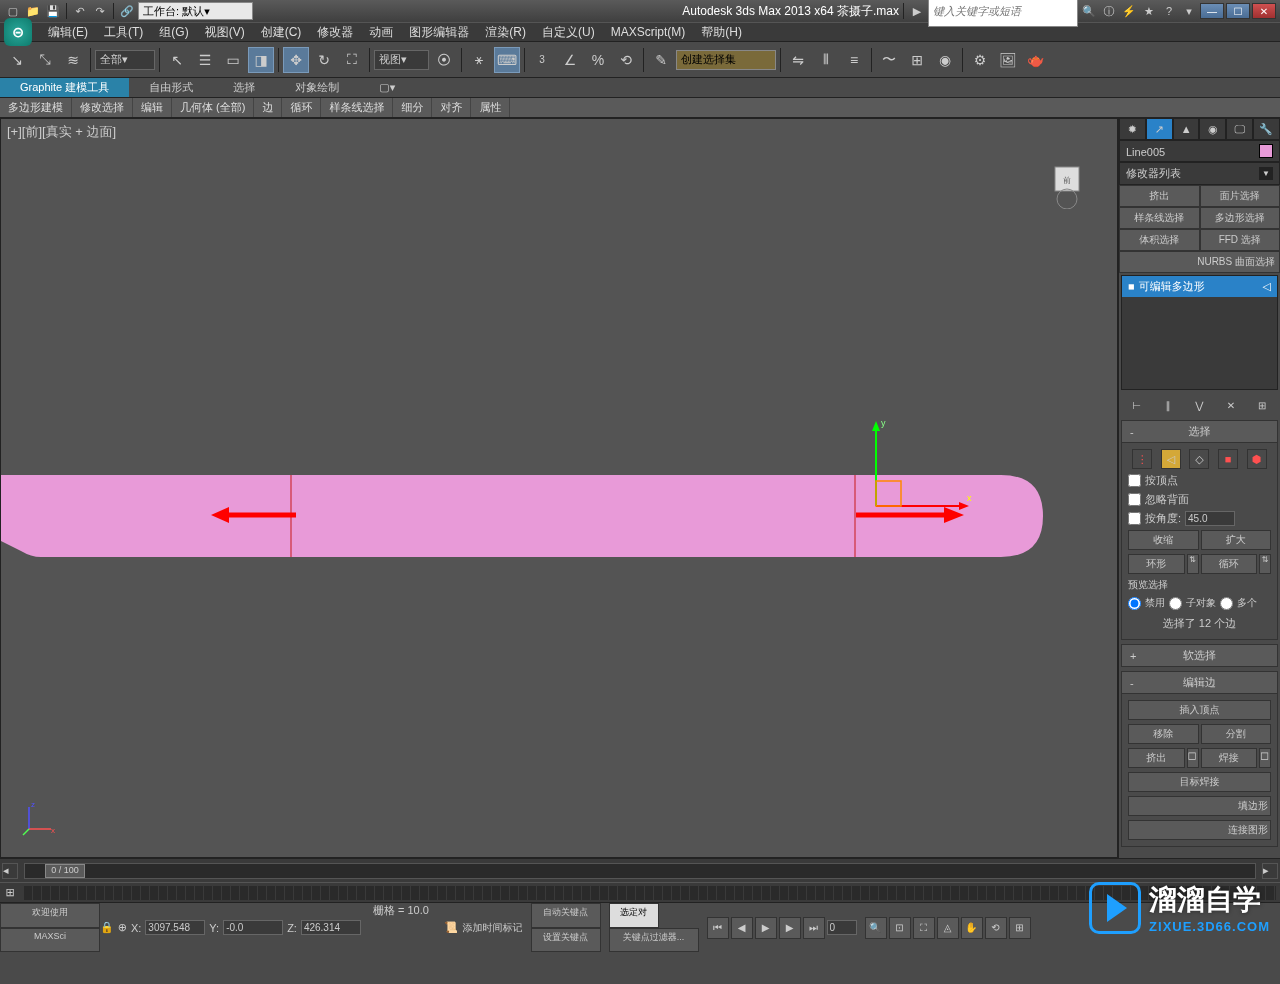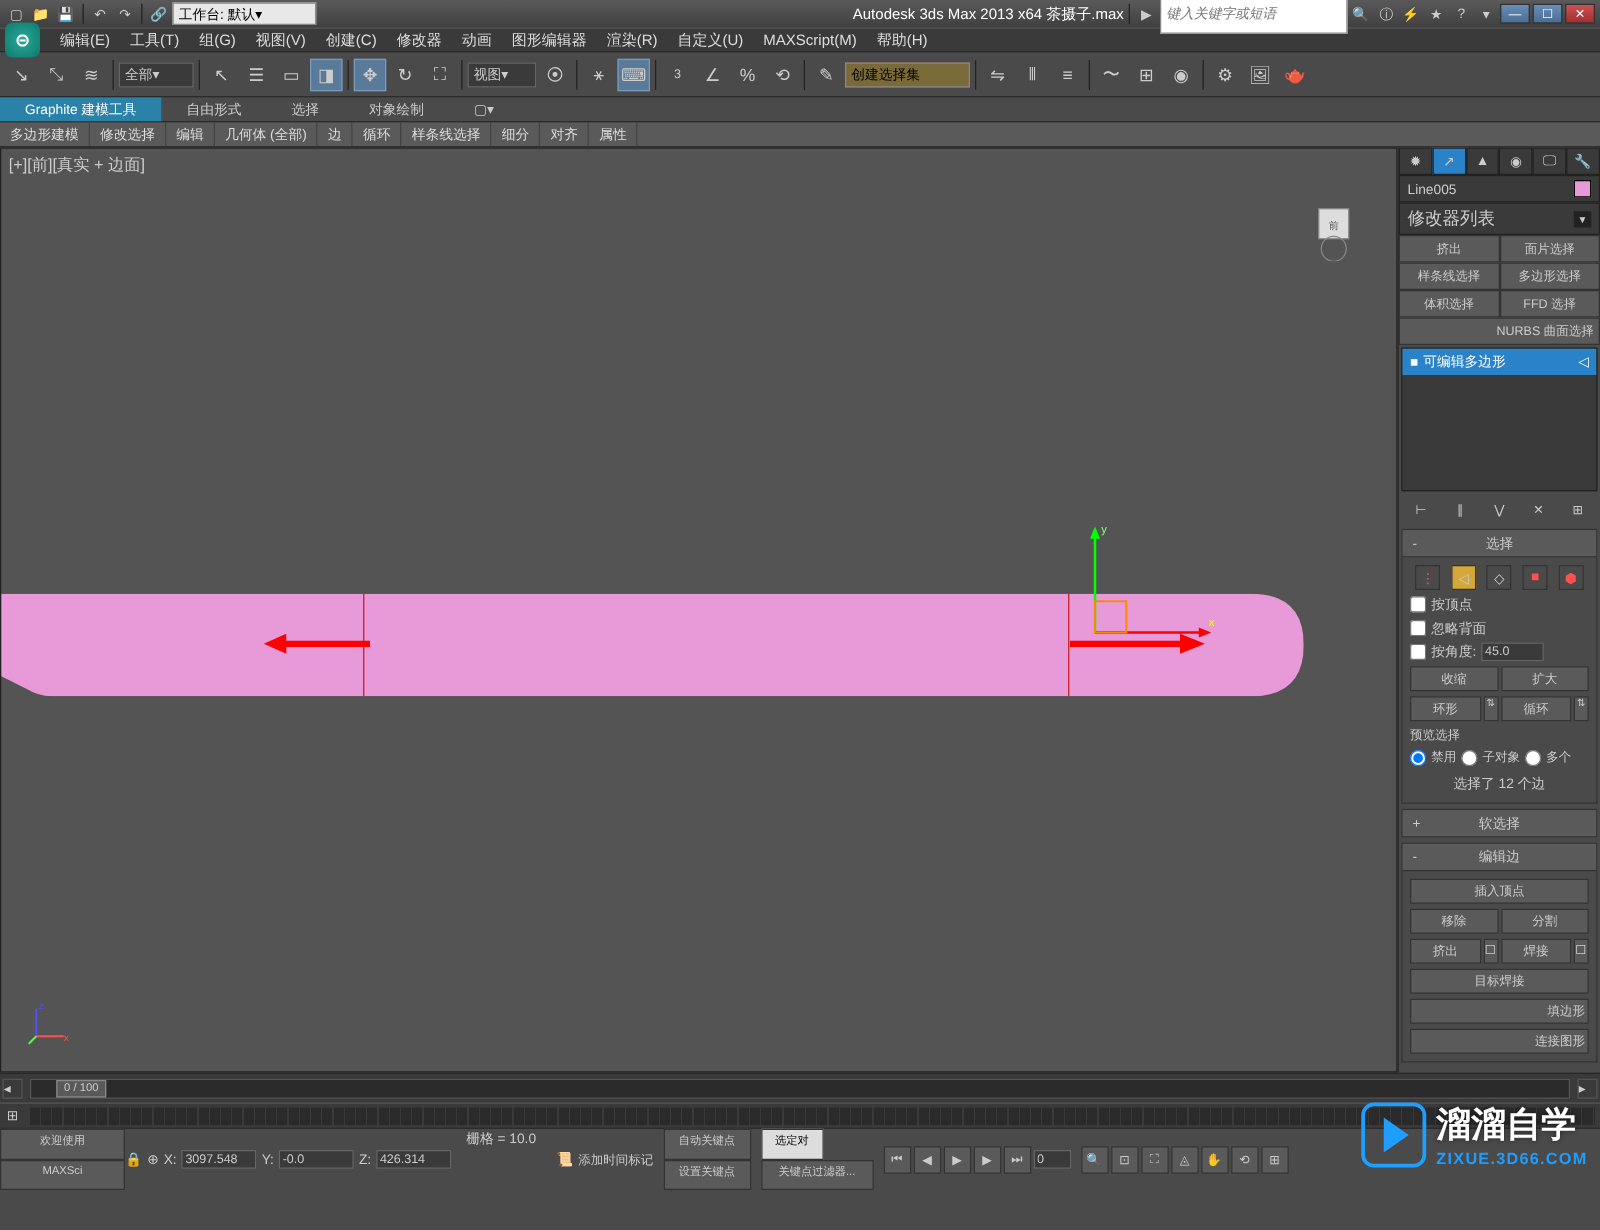--- a/index.html
+++ b/index.html
@@ -30,21 +30,21 @@
 .main-area { display: flex; height: 740px; }
 .viewport { flex: 1; background: #545454; position: relative; border: 1px solid #222; }
 .viewport-label { position: absolute; top: 4px; left: 6px; color: #ccc; font-size: 13px; }
 .viewcube { position: absolute; top: 30px; right: 20px; width: 60px; height: 60px; }
 .gizmo-axes { position: absolute; bottom: 20px; left: 20px; width: 40px; height: 40px; }
 .side-panel { width: 162px; background: #4a4a4a; border-left: 1px solid #222; display: flex; flex-direction: column; overflow: hidden; }
 .cmd-tabs { height: 22px; display: flex; background: #3a3a3a; }
 .cmd-tab { flex: 1; display: flex; align-items: center; justify-content: center; border: 1px solid #222; cursor: pointer; }
 .obj-name { background: #3a3a3a; padding: 3px 6px; color: #ccc; font-size: 11px; border: 1px solid #222; display: flex; align-items: flex-end; }
 .obj-color { width: 14px; height: 14px; background: #e89ad8; margin-left: auto; border: 1px solid #000; }
-.modifier-dropdown { background: #3a3a3a; color: #ccc; padding: 3px 6px; font-size: 14px; border: 1px solid #222; display: flex; align-items: center; }
+.modifier-dropdown { background: #3a3a3a; color: #ccc; padding: 3px 6px; font-size: 11px; border: 1px solid #222; display: flex; align-items: center; }
 .modifier-dropdown::after { content: "▼"; margin-left: auto; font-size: 8px; background: #222; padding: 2px 3px; }
 .panel-btns { display: flex; flex-wrap: wrap; }
 .panel-btn { width: 50%; padding: 3px 4px; background: #5a5a5a; border: 1px solid #333; color: #ccc; font-size: 10px; text-align: center; cursor: pointer; }
 .panel-btn.full { width: 100%; }
 .modifier-stack { background: #3a3a3a; border: 1px solid #222; height: 115px; margin: 2px; }
 .stack-item { background: #2a82c8; color: #fff; padding: 3px 6px; font-size: 11px; display: flex; align-items: center; }
 .stack-item::before { content: "◼"; margin-right: 4px; font-size: 8px; }
 .stack-toolbar { display: flex; justify-content: space-around; padding: 4px 2px; }
 .stack-tb-btn { width: 18px; height: 18px; display: flex; align-items: center; justify-content: center; cursor: pointer; font-size: 10px; }
 .rollout { margin: 2px; }

